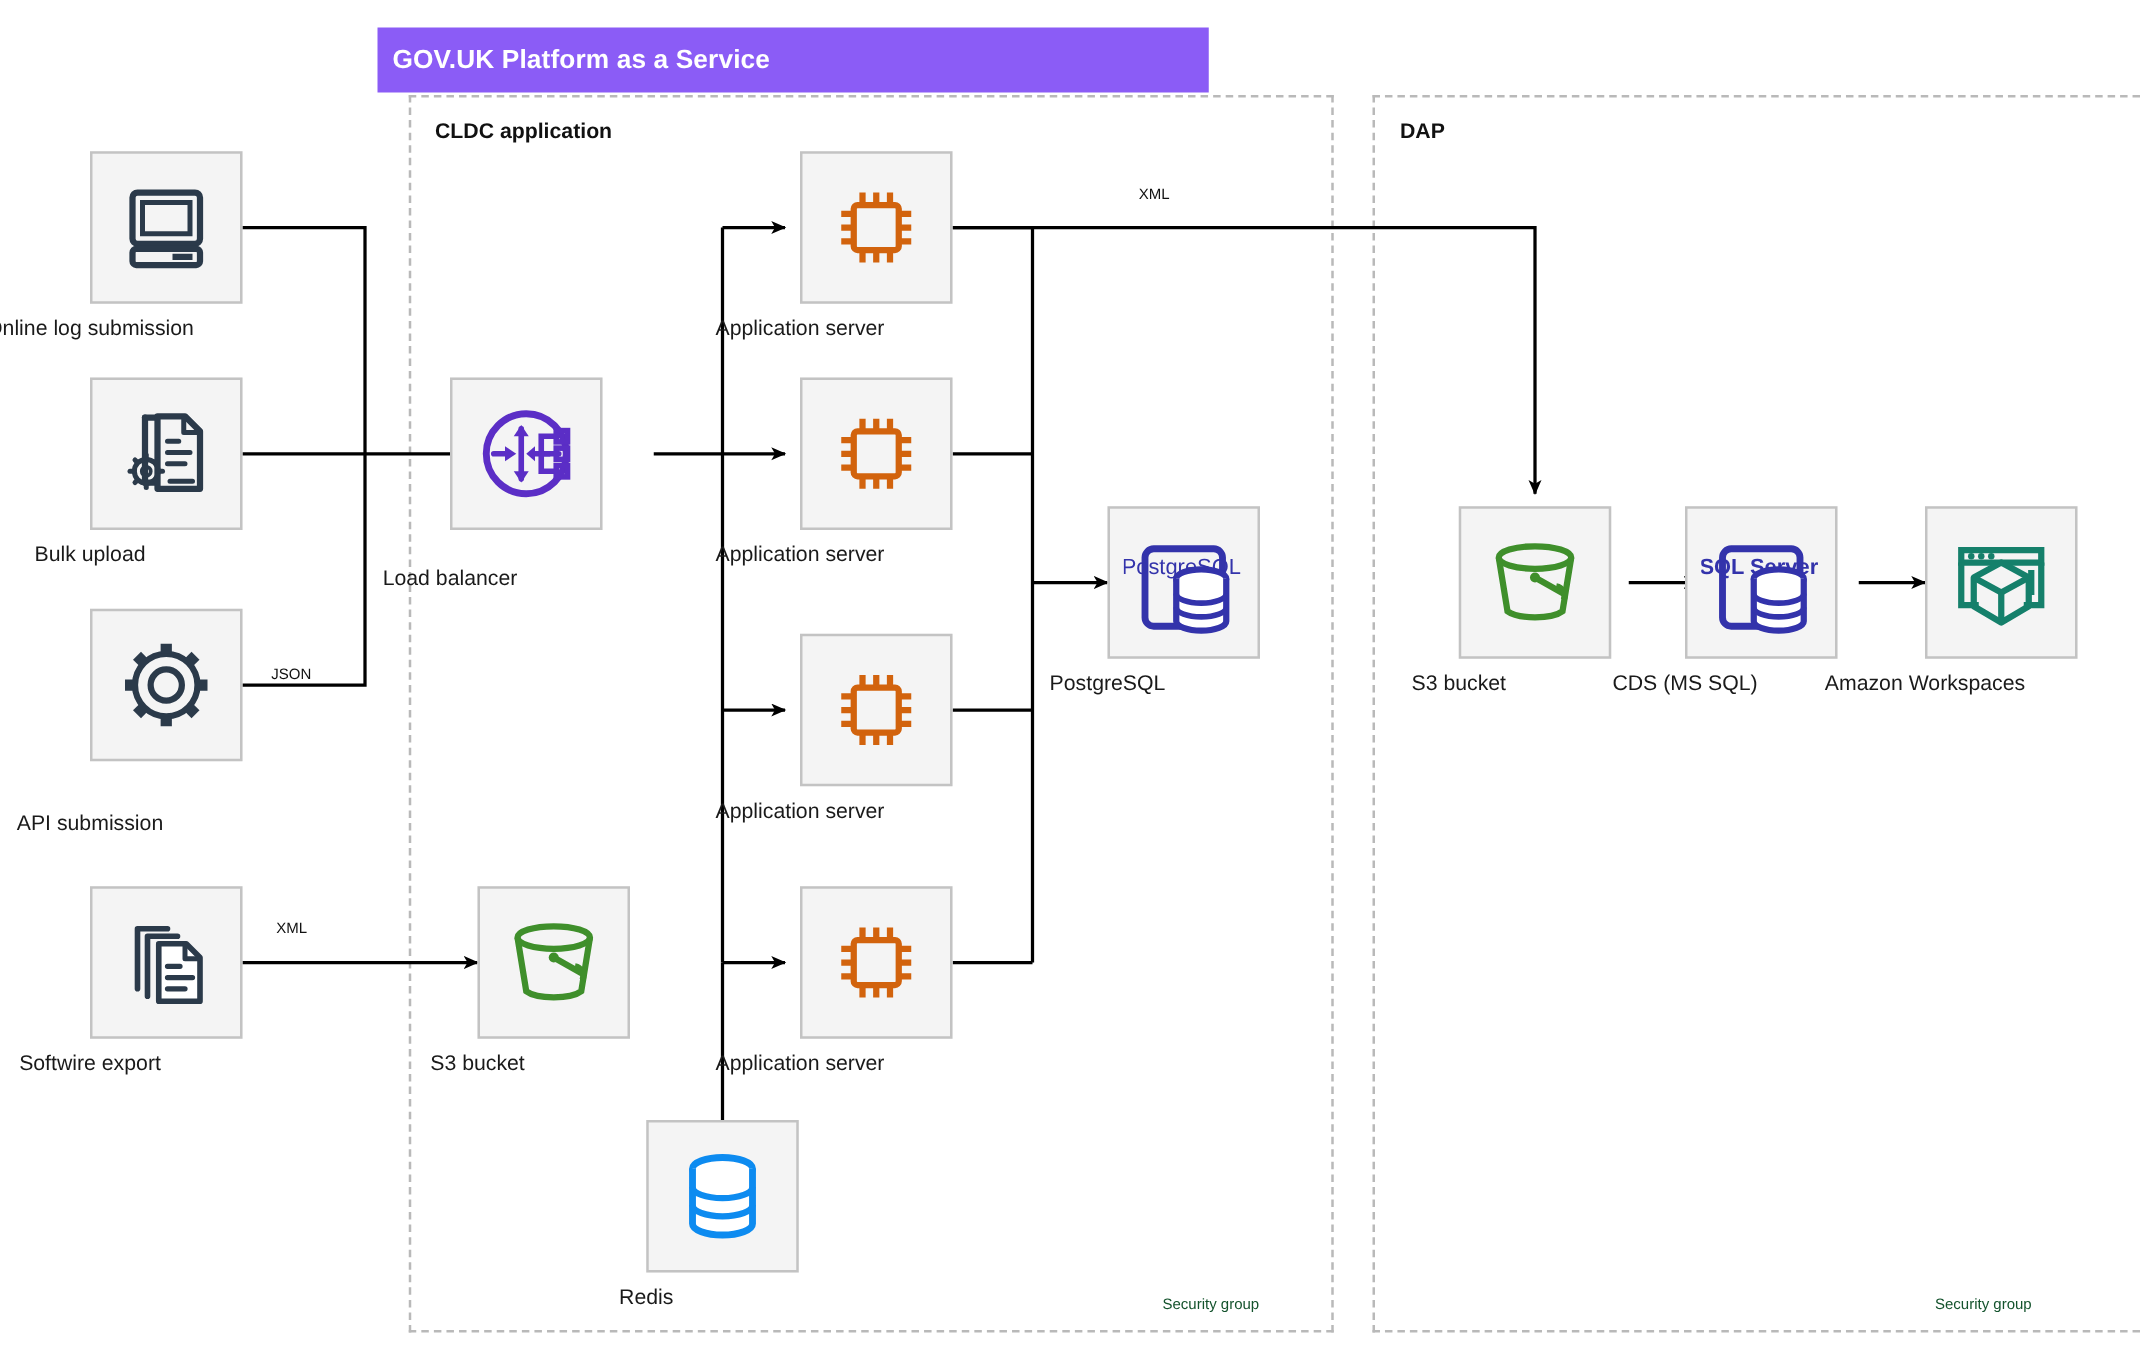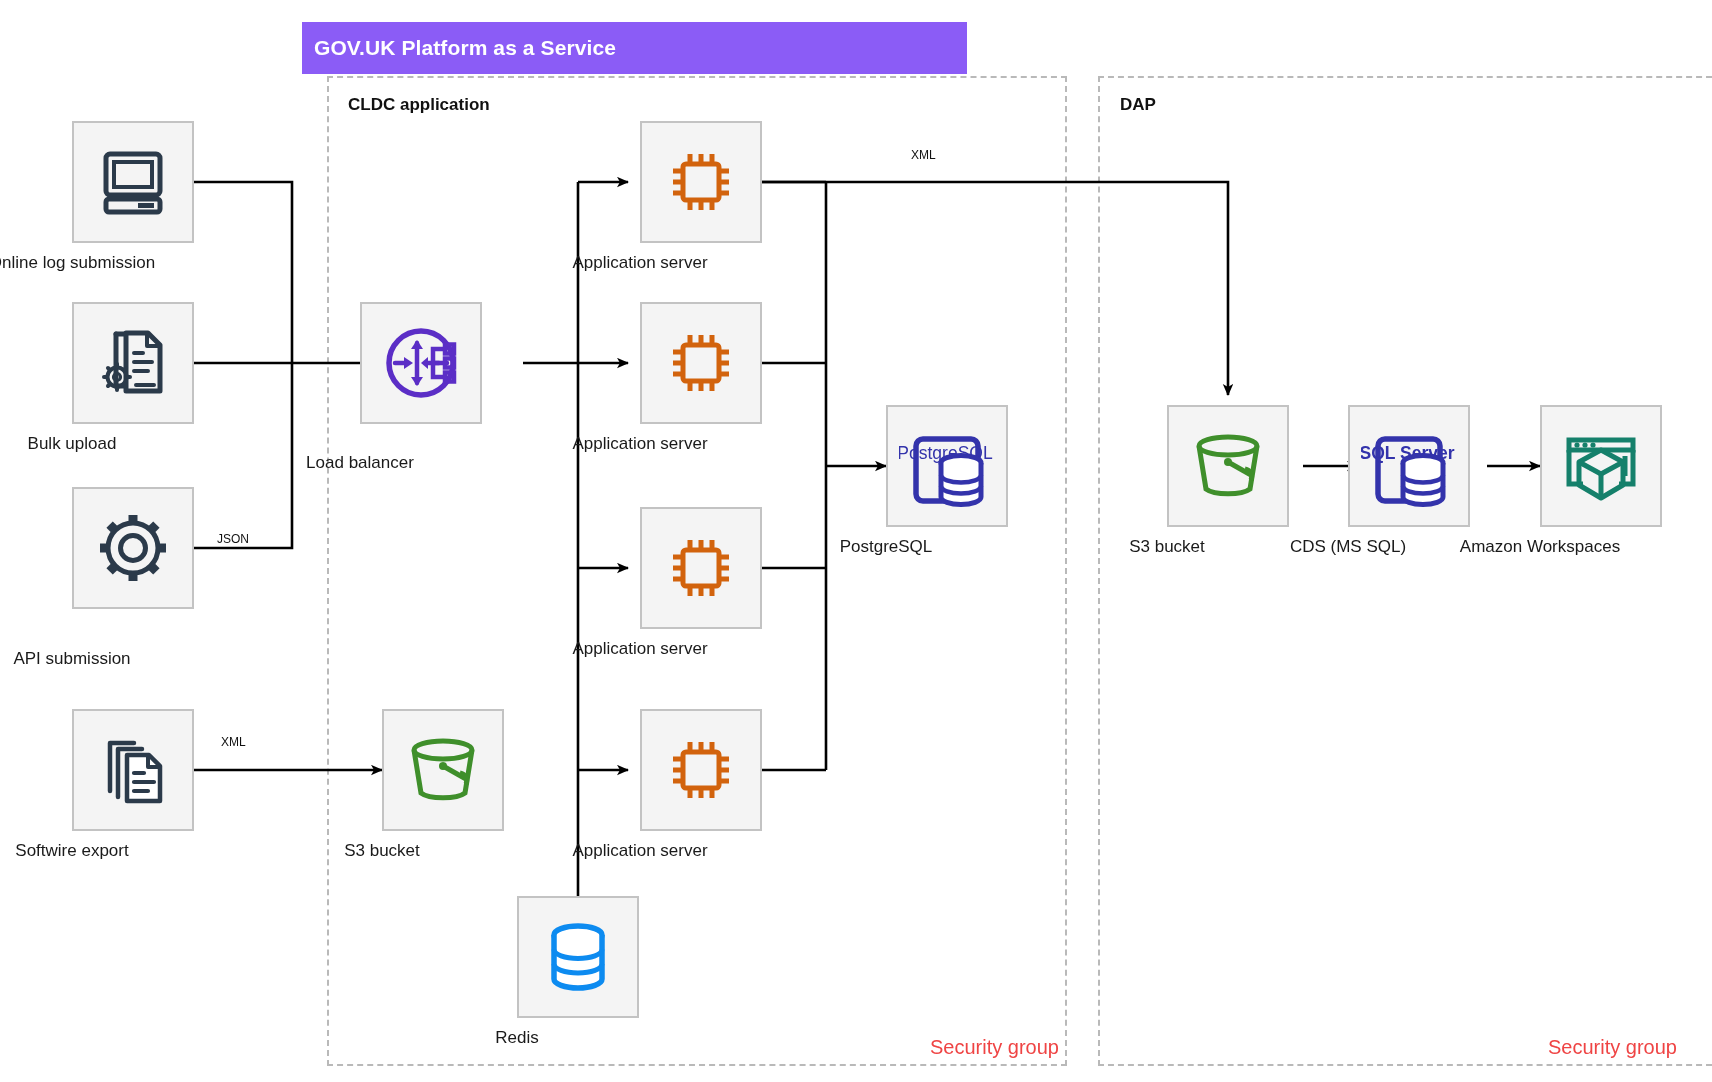--- a/index.html
+++ b/index.html
@@ -14,21 +14,21 @@
   .grp-header{
     position:absolute;background:#8b5cf6;color:#ffffff;
     font-weight:bold;font-size:21px;letter-spacing:.1px;
     display:flex;align-items:center;padding-left:12px;box-sizing:border-box;
   }
   
   .sec-box{
     position:absolute;border:2px dashed #b9b9b9;box-sizing:border-box;background:transparent;
   }
   .sec-label{
-    position:absolute;font-size:20px;color:#ef4444;white-space:nowrap;
+    position:absolute;font-size:12px;color:#14532d;white-space:nowrap;
   }
   .sub-label{
     position:absolute;font-weight:bold;font-size:17px;color:#111;white-space:nowrap;
   }
 
   
   .node{position:absolute;}
   .tile{
     position:absolute;background:#f4f4f4;border:2px solid #c3c3c3;box-sizing:border-box;
     display:flex;align-items:center;justify-content:center;

